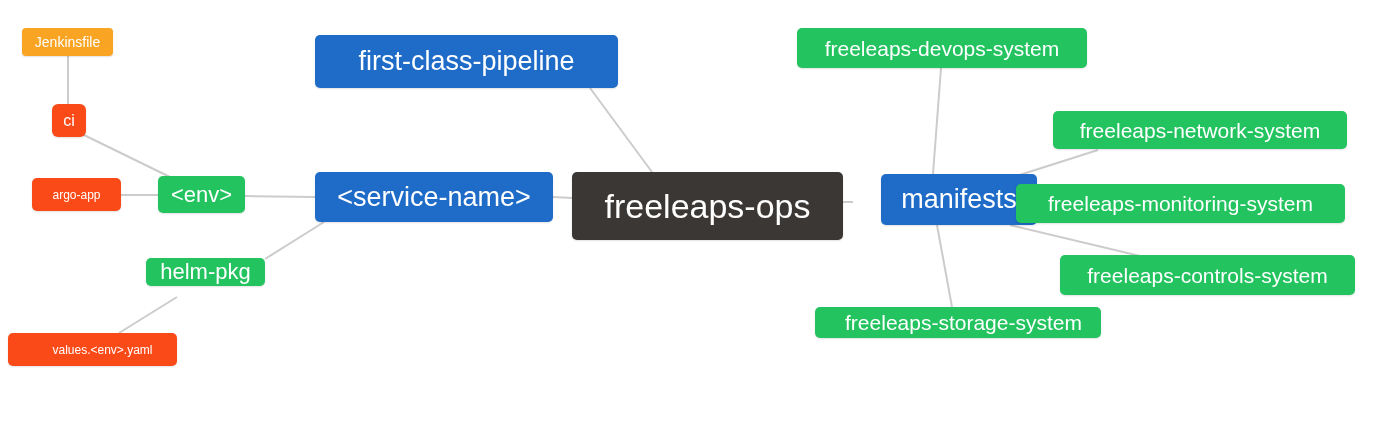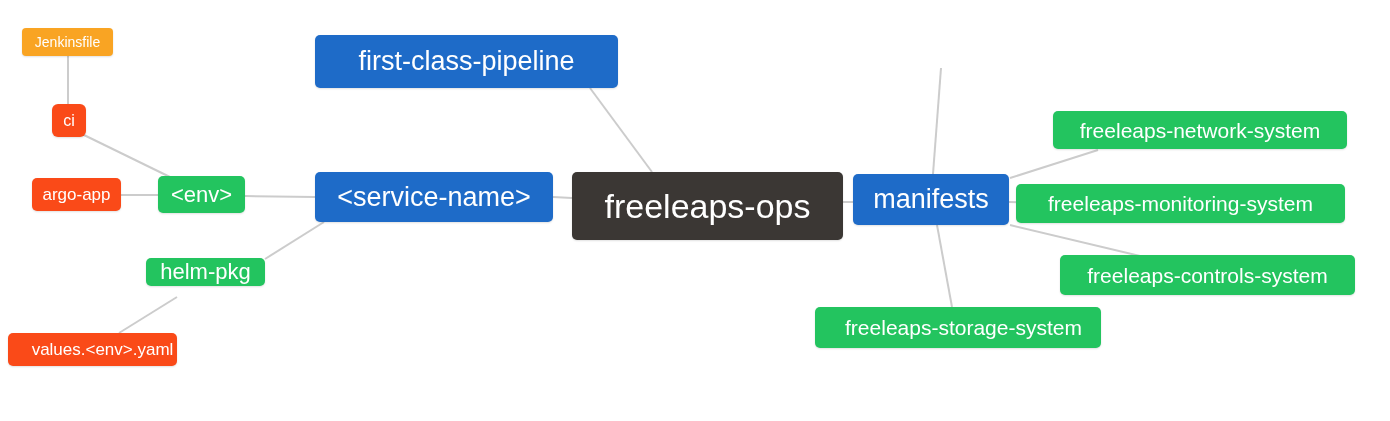--- a/index.html
+++ b/index.html
@@ -40,39 +40,39 @@
     border-radius:5px;
     box-shadow:0 1px 2px rgba(0,0,0,.12);
     cursor:pointer;
     box-sizing:border-box;
     line-height:1;
   }
   .lv-root   {background:var(--dark);   font-size:34px;}
   .lv-branch {background:var(--blue);   font-size:27px;}
   .lv-green  {background:var(--green);  font-size:22px;}
   .lv-sys    {background:var(--green);  font-size:21px;}
-  .lv-red    {background:var(--red);    font-size:17px;}
+  .lv-red    {background:var(--red);    font-size:12px;}
   .lv-ci     {background:var(--red);    font-size:16px; border-radius:6px;}
   .lv-orange {background:var(--orange); font-size:14px; border-radius:4px;}
 
   #n-root       {left:572px;  top:172px; width:271px; height:68px;}
   #n-pipeline   {left:315px;  top:35px;  width:303px; height:53px;}
   #n-service    {left:315px;  top:172px; width:238px; height:50px;}
   #n-env        {left:158px;  top:176px; width:87px;  height:37px;}
   #n-ci         {left:52px;   top:104px; width:34px;  height:33px;}
   #n-jenkinsfile{left:22px;   top:28px;  width:91px;  height:28px;}
   #n-argo       {left:32px;   top:178px; width:89px;  height:33px;}
   #n-helm       {left:146px;  top:258px; width:119px; height:28px;}
   #n-values     {left:8px;    top:333px; width:169px; height:33px;padding-left:20px;}
-  #n-manifests  {left:853px;  top:174px; width:156px; height:51px;}
+  #n-manifests  {left:881px;  top:174px; width:156px; height:51px;}
   #n-devops     {left:797px;  top:28px;  width:290px; height:40px;}
   #n-network    {left:1053px; top:111px; width:294px; height:38px;}
   #n-monitoring {left:1016px; top:184px; width:329px; height:39px;}
   #n-controls   {left:1060px; top:255px; width:295px; height:40px;}
-  #n-storage    {left:815px;  top:307px; width:286px; height:41px;padding-left:11px;}
+  #n-storage    {left:815px;  top:307px; width:286px; height:31px;padding-left:11px;}
 </style>
 </head>
 <body>
 
 <div class="canvas">
 
   <svg class="edges" viewBox="0 0 1390 421" width="1390" height="421">
     <line x1="68" y1="56" x2="68" y2="104"></line>
     <line x1="84" y1="135" x2="172" y2="178"></line>
     <line x1="121" y1="195" x2="158" y2="195"></line>
@@ -92,18 +92,19 @@
   <div class="node lv-orange" id="n-jenkinsfile">Jenkinsfile</div>
   <div class="node lv-ci" id="n-ci">ci</div>
   <div class="node lv-red" id="n-argo">argo-app</div>
   <div class="node lv-green" id="n-env">&lt;env&gt;</div>
   <div class="node lv-green" id="n-helm">helm-pkg</div>
   <div class="node lv-red" id="n-values">values.&lt;env&gt;.yaml</div>
   <div class="node lv-branch" id="n-pipeline">first-class-pipeline</div>
   <div class="node lv-branch" id="n-service">&lt;service-name&gt;</div>
   <div class="node lv-root" id="n-root">freeleaps-ops</div>
   <div class="node lv-branch" id="n-manifests">manifests</div>
+  <div class="node lv-sys" id="n-devops">freeleaps-devops-system</div>
   <div class="node lv-sys" id="n-network">freeleaps-network-system</div>
   <div class="node lv-sys" id="n-monitoring">freeleaps-monitoring-system</div>
   <div class="node lv-sys" id="n-controls">freeleaps-controls-system</div>
   <div class="node lv-sys" id="n-storage">freeleaps-storage-system</div>
 
 </div>
 
 </body></html>

